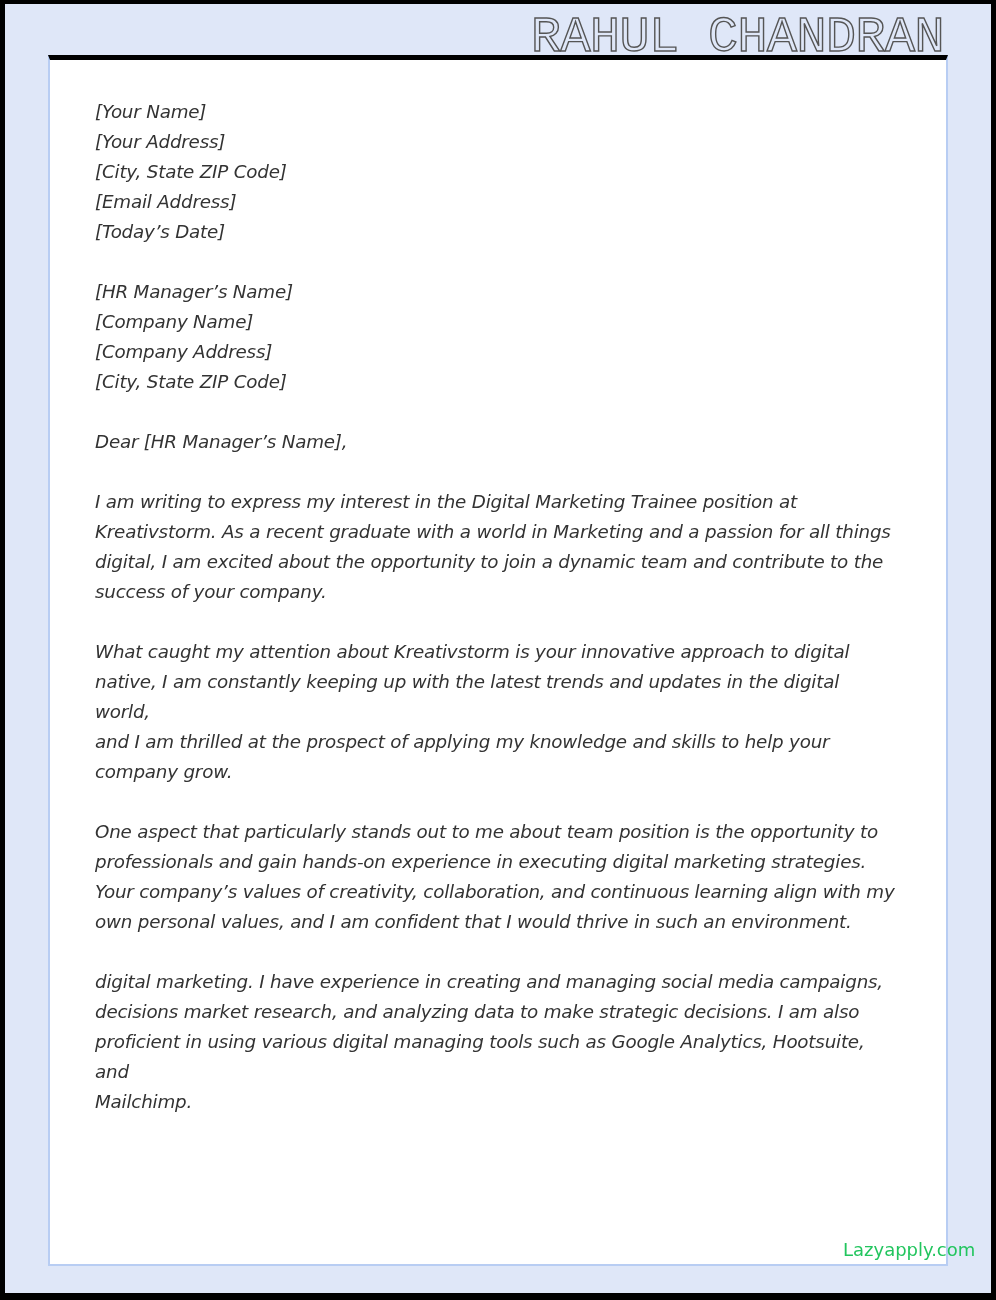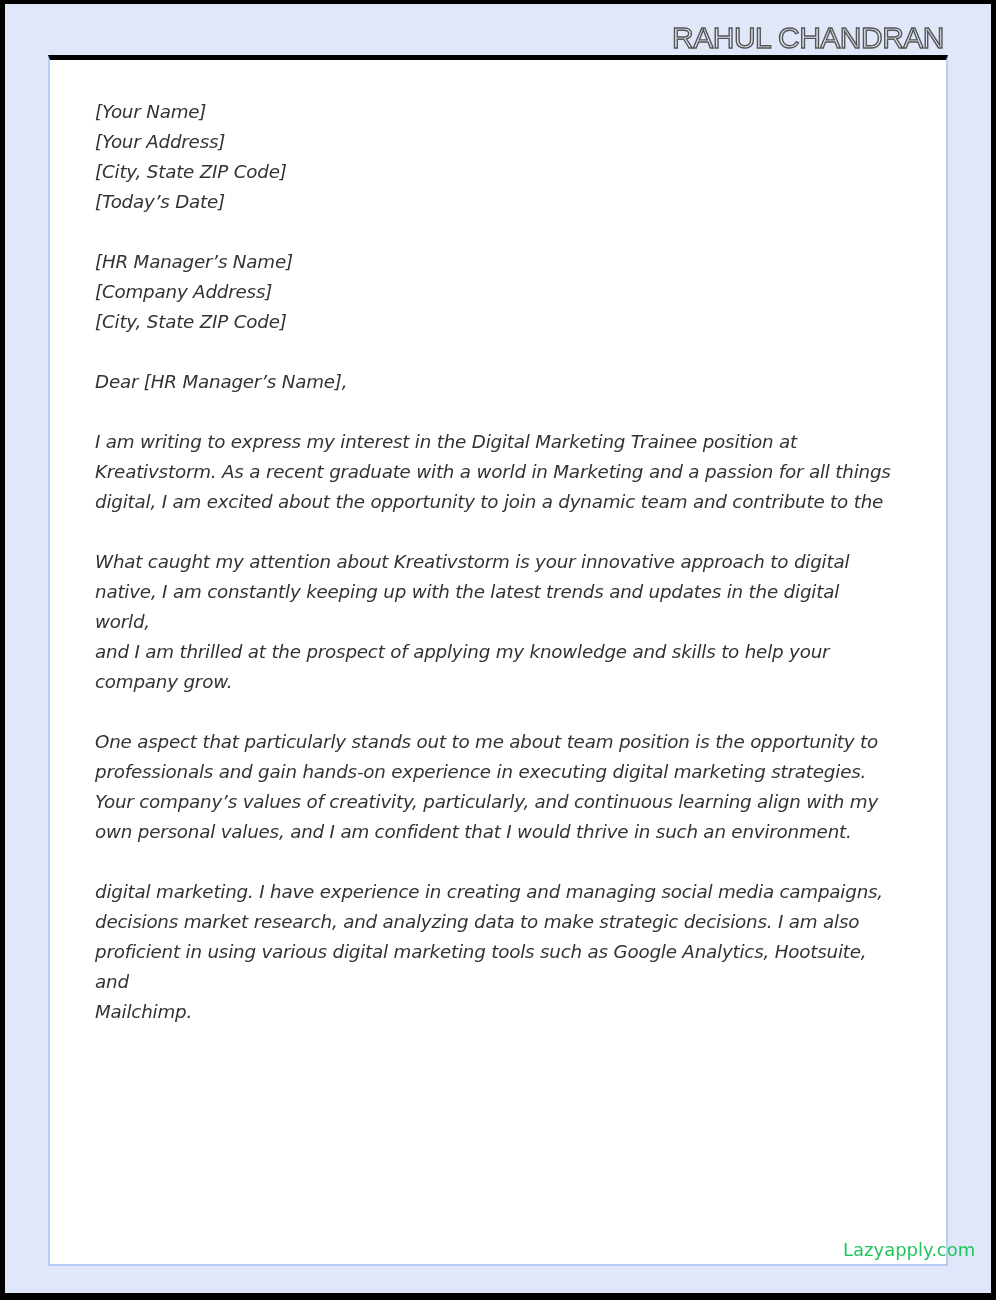--- a/index.html
+++ b/index.html
@@ -7,22 +7,22 @@
     width: 996px; height: 1300px; overflow: hidden;
     background: #000;
     font-family: "DejaVu Sans", sans-serif;
   }
   .frame {
     position: absolute; left: 5px; top: 4px; width: 986px; height: 1289px;
     background: #dfe7f8; overflow: hidden;
   }
   .name {
     position: absolute; right: 47px; top: 12px;
-    font-family: Liberation Sans, sans-serif;
-    font-size: 30px; letter-spacing: -0.5px; line-height: 44px;
+    font-family: Liberation Mono, monospace;
+    font-size: 50px; letter-spacing: -0.5px; line-height: 44px;
     color: #dfe7f8;
     -webkit-text-stroke: 1.4px #555;
     font-weight: 400;
   }
   .panel {
     position: absolute; left: 43px; top: 51px; width: 896px; height: 1204px;
     background: #fff;
     border-top: 5px solid #000;
     border-left: 2px solid #b8cdf3;
     border-right: 2px solid #b8cdf3;
@@ -47,51 +47,54 @@
 <div class="frame">
   <div class="name">RAHUL CHANDRAN</div>
   <div class="panel"></div>
 </div>
 
 <div class="letter">
   <p>
     <span class="line">[Your Name]</span>
     <span class="line">[Your Address]</span>
     <span class="line">[City, State ZIP Code]</span>
+    <span class="line">[Email Address]</span>
     <span class="line">[Today’s Date]</span>
   </p>
   <p>
     <span class="line">[HR Manager’s Name]</span>
+    <span class="line">[Company Name]</span>
     <span class="line">[Company Address]</span>
     <span class="line">[City, State ZIP Code]</span>
   </p>
   <p>
     <span class="line">Dear [HR Manager’s Name],</span>
   </p>
   <p>
     <span class="line">I am writing to express my interest in the Digital Marketing Trainee position at</span>
     <span class="line">Kreativstorm. As a recent graduate with a world in Marketing and a passion for all things</span>
     <span class="line">digital, I am excited about the opportunity to join a dynamic team and contribute to the</span>
+    <span class="line">success of your company.</span>
   </p>
   <p>
     <span class="line">What caught my attention about Kreativstorm is your innovative approach to digital</span>
     <span class="line">native, I am constantly keeping up with the latest trends and updates in the digital world,</span>
     <span class="line">and I am thrilled at the prospect of applying my knowledge and skills to help your</span>
     <span class="line">company grow.</span>
   </p>
   <p>
     <span class="line">One aspect that particularly stands out to me about team position is the opportunity to</span>
     <span class="line">professionals and gain hands-on experience in executing digital marketing strategies.</span>
-    <span class="line">Your company’s values of creativity, particularly, and continuous learning align with my</span>
+    <span class="line">Your company’s values of creativity, collaboration, and continuous learning align with my</span>
     <span class="line">own personal values, and I am confident that I would thrive in such an environment.</span>
   </p>
   <p>
     <span class="line">digital marketing. I have experience in creating and managing social media campaigns,</span>
     <span class="line">decisions market research, and analyzing data to make strategic decisions. I am also</span>
-    <span class="line">proficient in using various digital marketing tools such as Google Analytics, Hootsuite, and</span>
+    <span class="line">proficient in using various digital managing tools such as Google Analytics, Hootsuite, and</span>
     <span class="line">Mailchimp.</span>
   </p>
 
 </div>
 
 <div class="watermark">Lazyapply.com</div>
 
 <div style="position:absolute;left:0;top:1293px;width:996px;height:7px;background:#000;"></div>
 
 </body></html>

